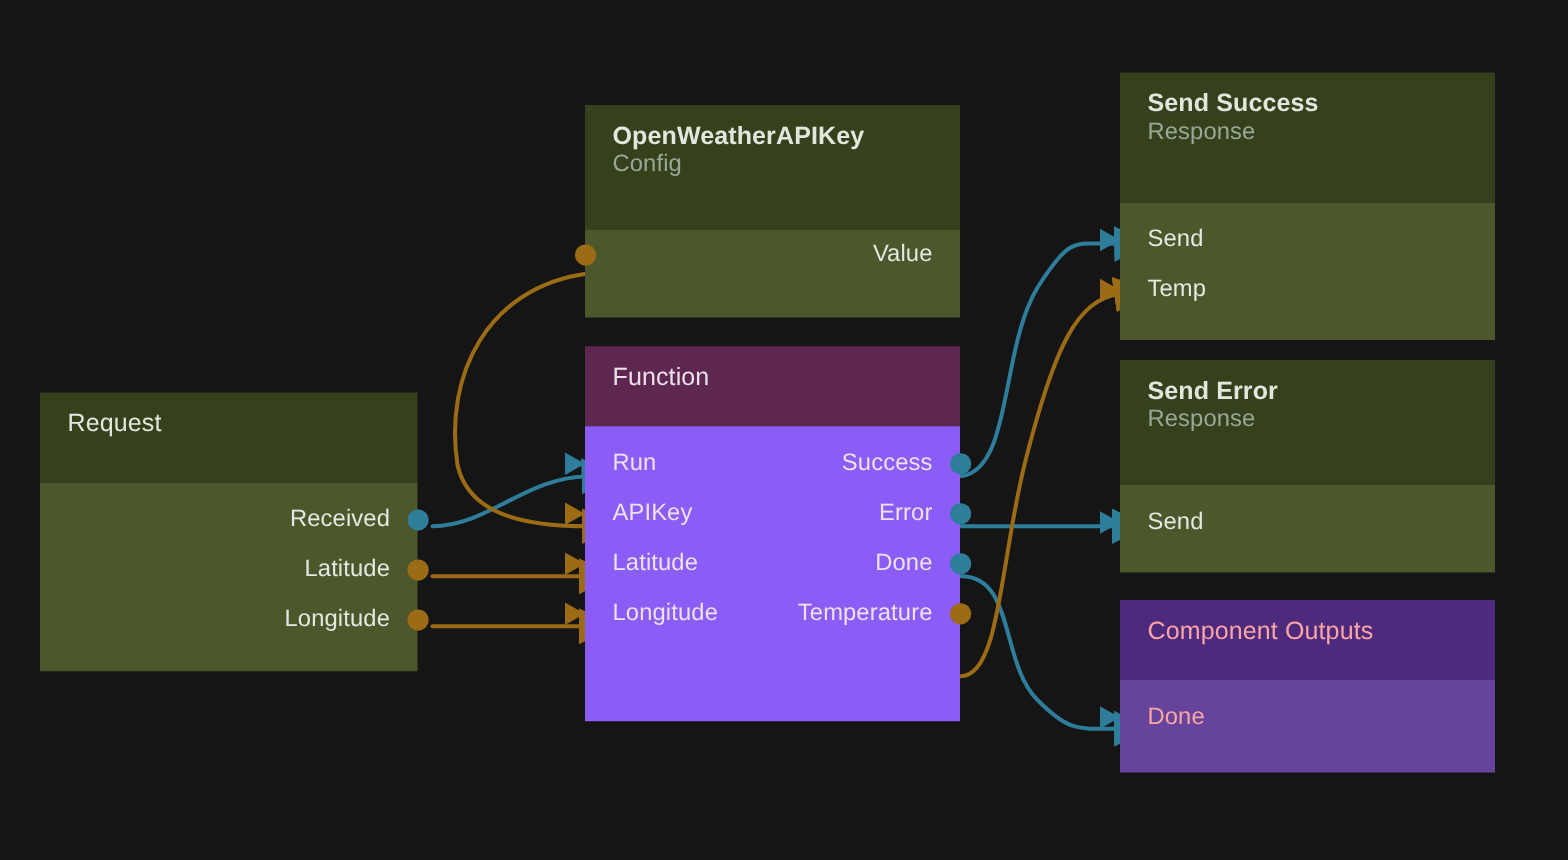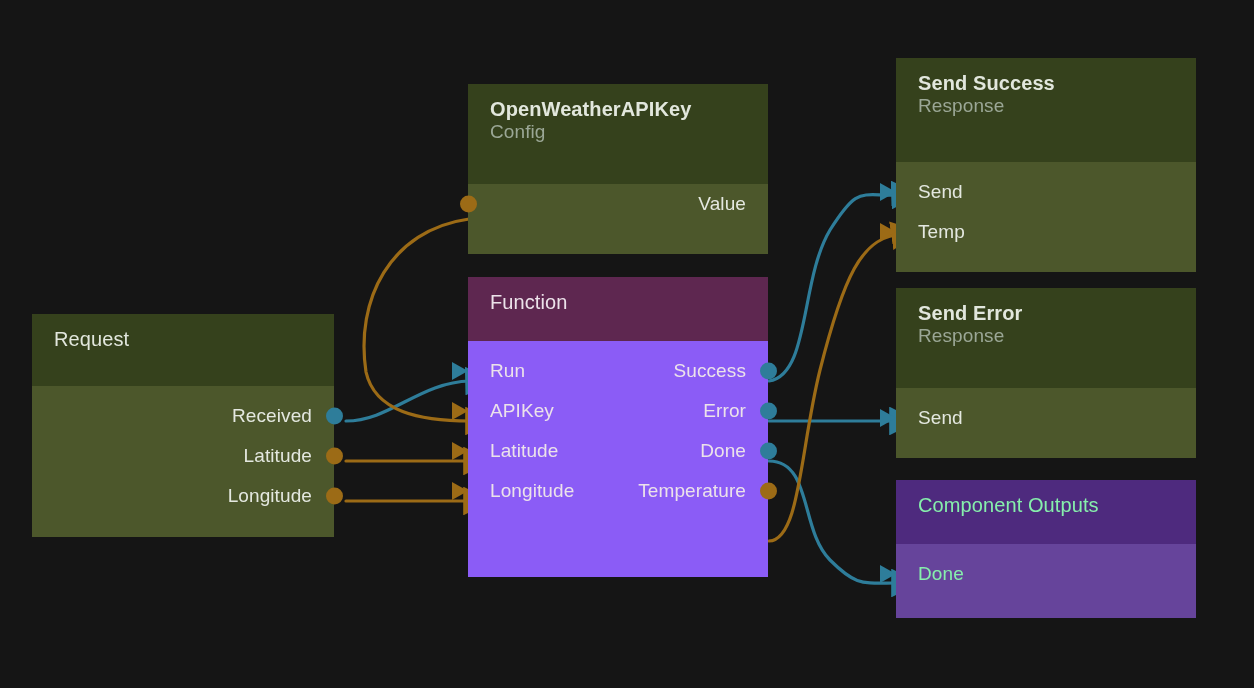--- a/index.html
+++ b/index.html
@@ -82,21 +82,21 @@
   .port-arrow.left { left:-16px; border-left-width:16px; border-left-style:solid; }
 
   
   .theme-green  .node-header { background:#35411c; }
   .theme-green  .node-body   { background:#4c572b; }
   .theme-purple .node-header { background:#5e2750; }
   .theme-purple .node-body   { background:#8b5cf6; }
   .theme-violet .node-header { background:#4e2a7e; }
   .theme-violet .node-body   { background:#66449b; }
   .theme-violet .node-title,
-  .theme-violet .port-label  { color:#86efac; }
+  .theme-violet .port-label  { color:#fca5a5; }
   .theme-purple .node-title,
   .theme-purple .port-label  { color:#ece2ea; }
 </style>
 </head>
 <body>
 
 <div id="canvas">
 
   <svg id="edge-layer" viewBox="0 0 1254 688" width="1254" height="688">
     <defs>

